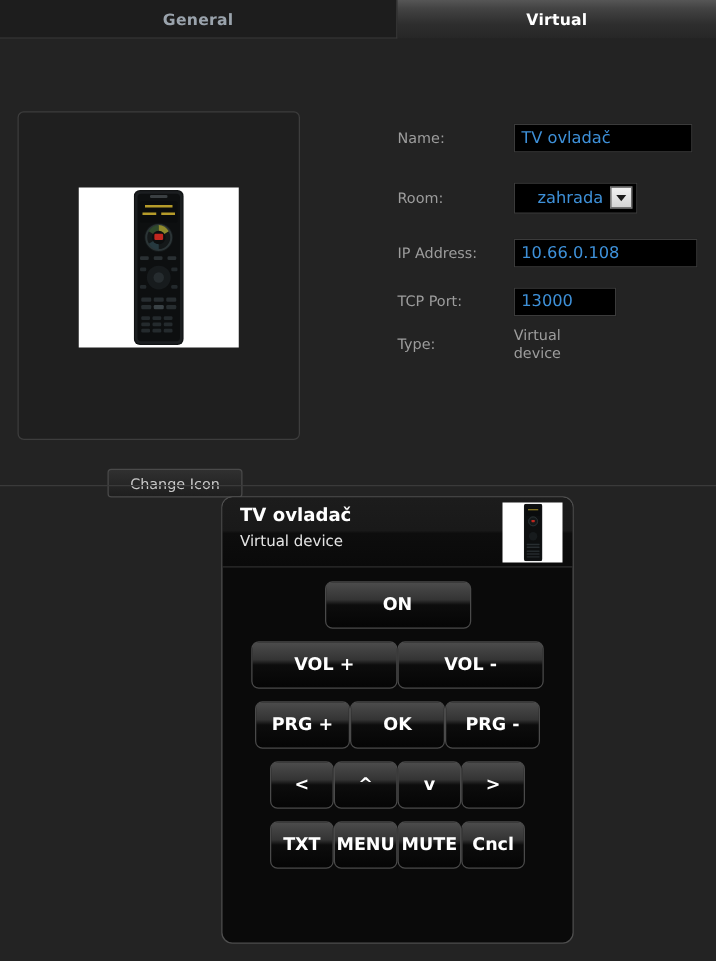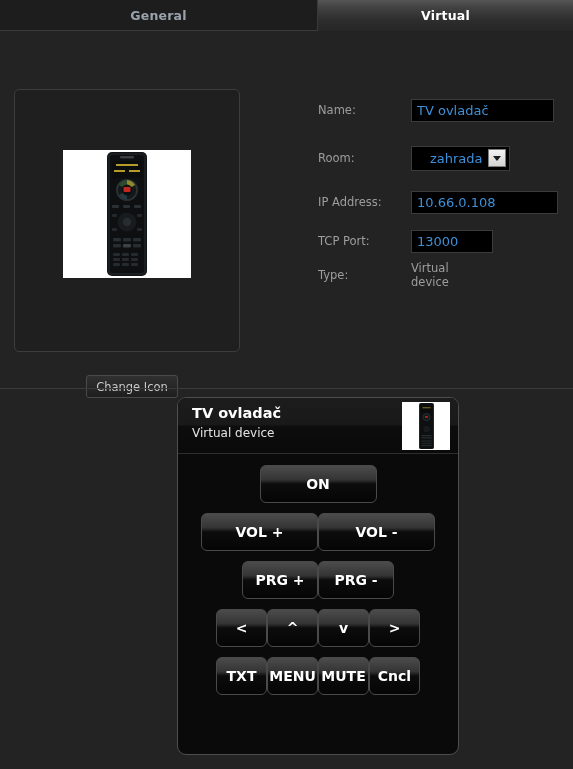--- a/index.html
+++ b/index.html
@@ -82,21 +82,21 @@
     align-items: center;
     justify-content: center;
   }
 
   
   .remote-art { display: block; }
 
   .change-icon-btn {
     position: absolute;
     left: 86px; top: 344px;
-    width: 92px; height: 23px;
+    width: 108px; height: 23px;
     background: linear-gradient(to bottom, #303030 0%, #272727 50%, #1e1e1e 100%);
     border: 1px solid #4a4a4a;
     border-radius: 3px;
     color: #c9c9c9;
     font-size: 11.5px;
     font-family: "DejaVu Sans", "Liberation Sans", sans-serif;
     cursor: pointer;
     padding: 0;
   }
 
@@ -375,20 +375,21 @@
       <button class="rbtn w2">ON</button>
     </div>
 
     <div class="btn-row">
       <button class="rbtn w2">VOL +</button>
       <button class="rbtn w2">VOL -</button>
     </div>
 
     <div class="btn-row">
       <button class="rbtn w3">PRG +</button>
+      <button class="rbtn w3">OK</button>
       <button class="rbtn w3">PRG -</button>
     </div>
 
     <div class="btn-row">
       <button class="rbtn w4">&lt;</button>
       <button class="rbtn w4">^</button>
       <button class="rbtn w4">v</button>
       <button class="rbtn w4">&gt;</button>
     </div>
 

